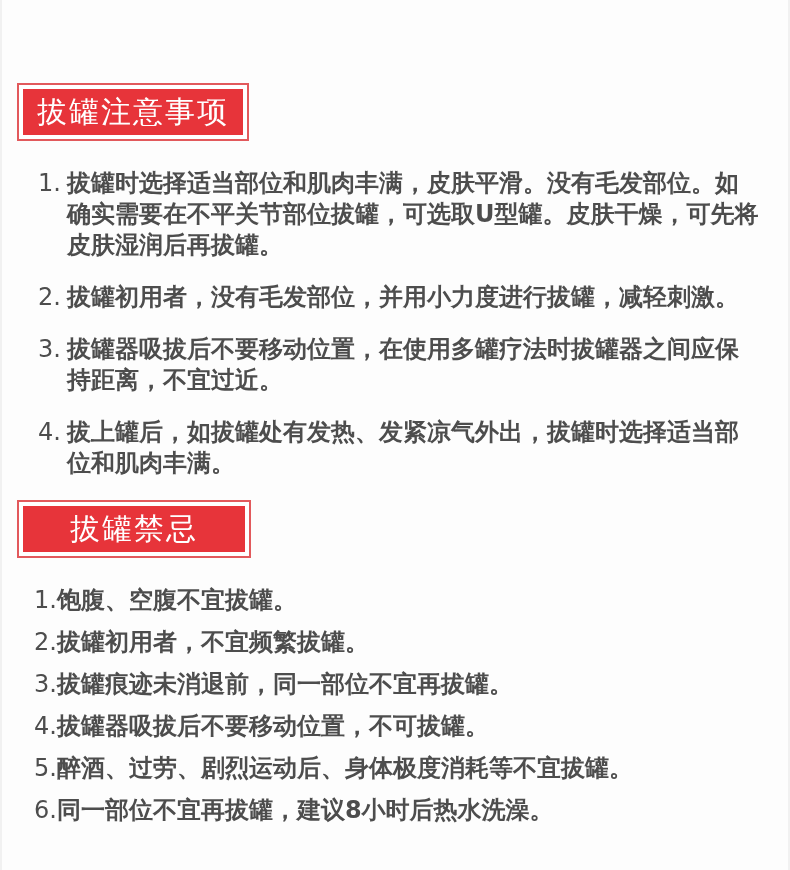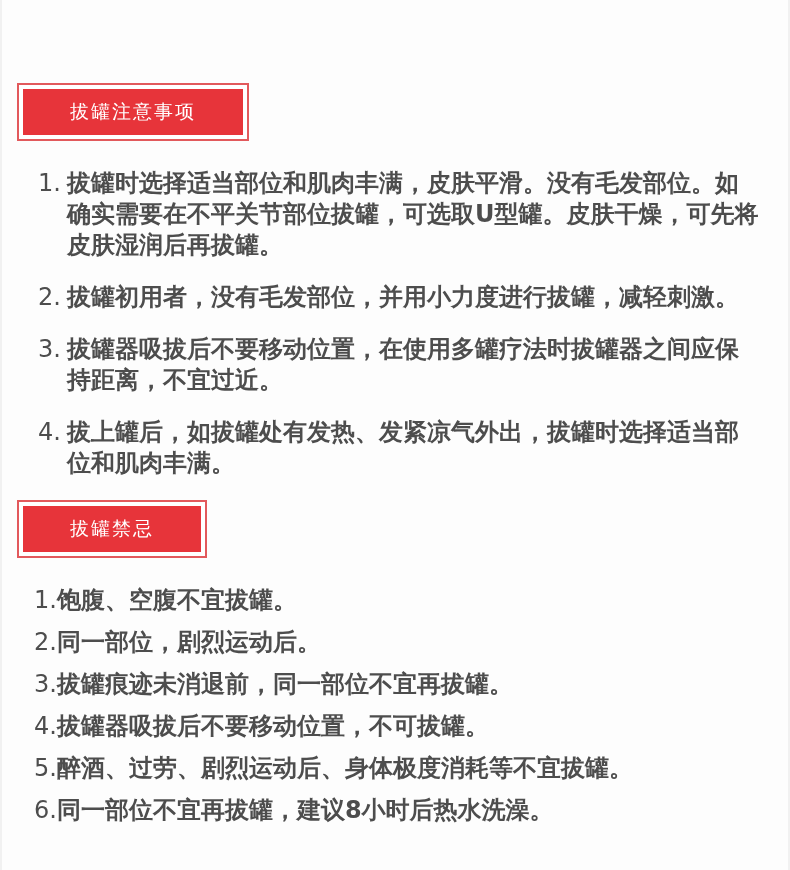--- a/index.html
+++ b/index.html
@@ -31,26 +31,26 @@
     padding: 4px;
   }
   .banner-inner {
     width: 100%;
     height: 100%;
     background: #e7343a;
     display: flex;
     align-items: center;
     justify-content: center;
     color: #ffffff;
-    font-size: 19px;
+    font-size: 30px;
     letter-spacing: 2px;
     white-space: nowrap;
   }
   .banner-notice { width: 232px; margin-top: 83px; }
-  .banner-taboo  { width: 190px; margin-top: 21px; }
+  .banner-taboo  { width: 234px; margin-top: 21px; }
 
   
   .list {
     list-style: none;
     margin: 0;
     padding: 0;
     color: #4d4d4d;
     font-size: 24px;
     line-height: 31px;
   }
@@ -112,21 +112,21 @@
     <div class="banner-inner">拔罐禁忌</div>
   </div>
 
   <ol class="list list-taboo">
     <li class="item">
       <span class="num">1.</span>
       <span class="txt">饱腹、空腹不宜拔罐。</span>
     </li>
     <li class="item">
       <span class="num">2.</span>
-      <span class="txt">同一部位，剧烈运动后。</span>
+      <span class="txt">拔罐初用者，不宜频繁拔罐。</span>
     </li>
     <li class="item">
       <span class="num">3.</span>
       <span class="txt">拔罐痕迹未消退前，同一部位不宜再拔罐。</span>
     </li>
     <li class="item">
       <span class="num">4.</span>
       <span class="txt">拔罐器吸拔后不要移动位置，不可拔罐。</span>
     </li>
     <li class="item">

